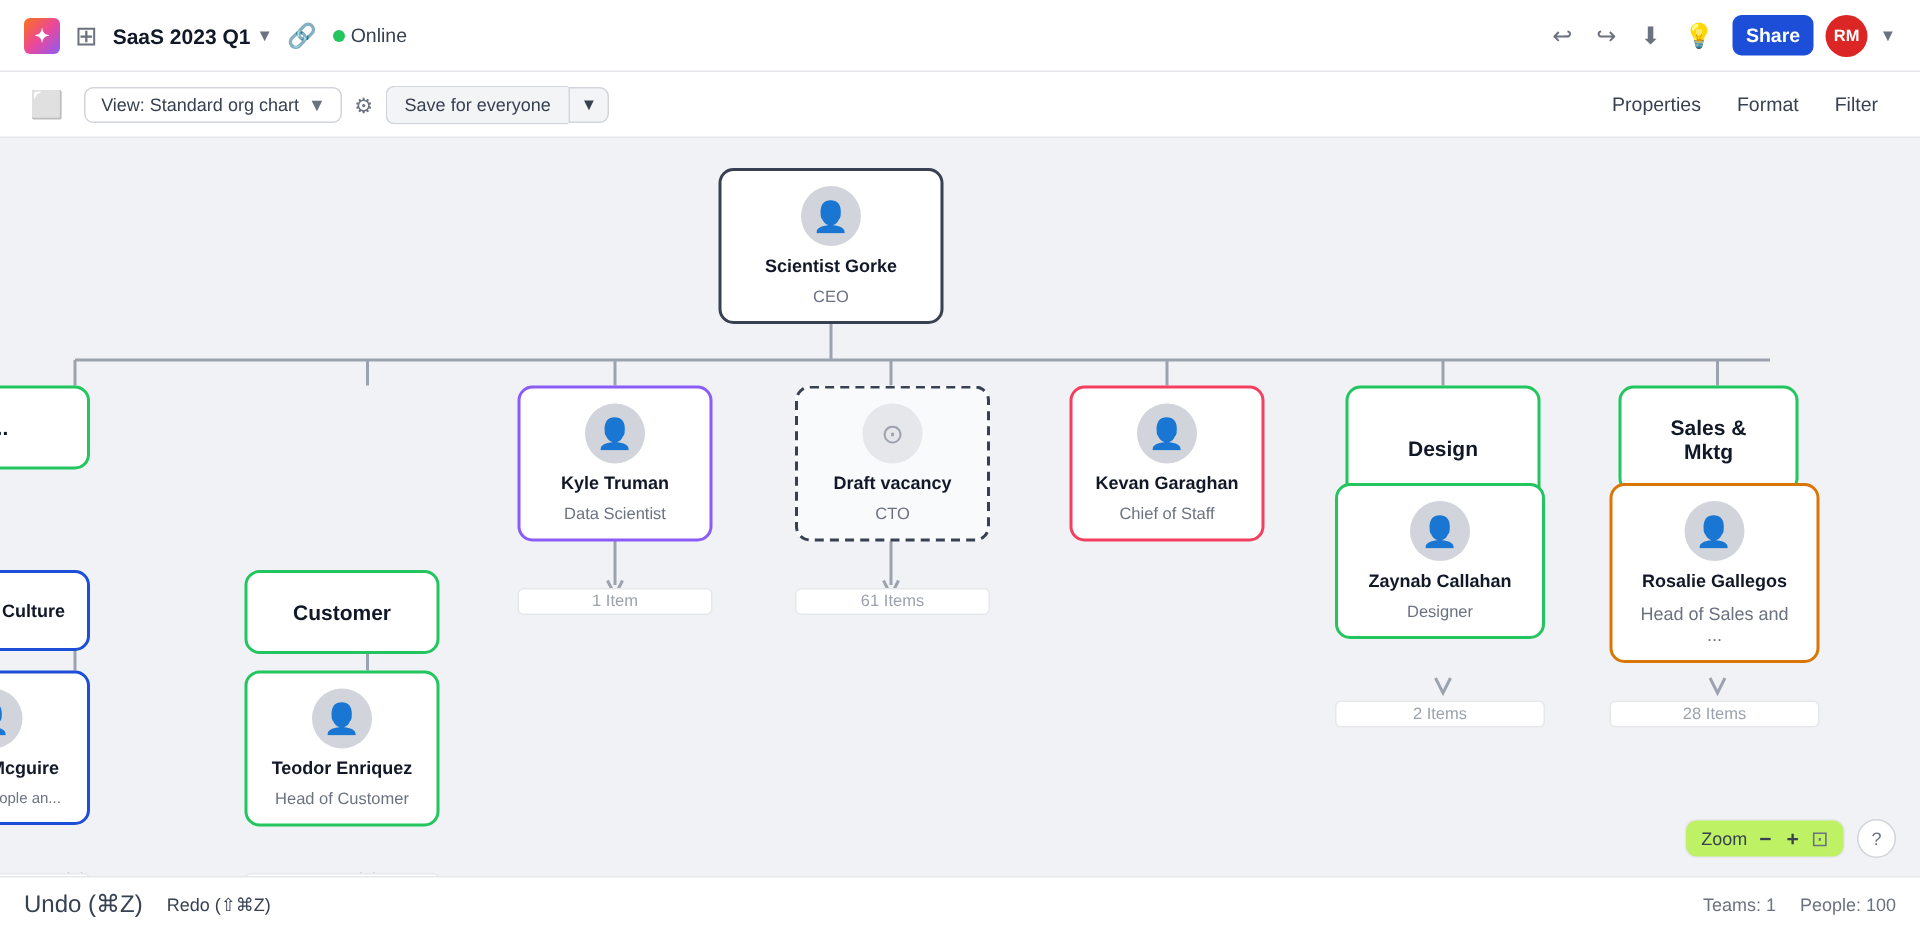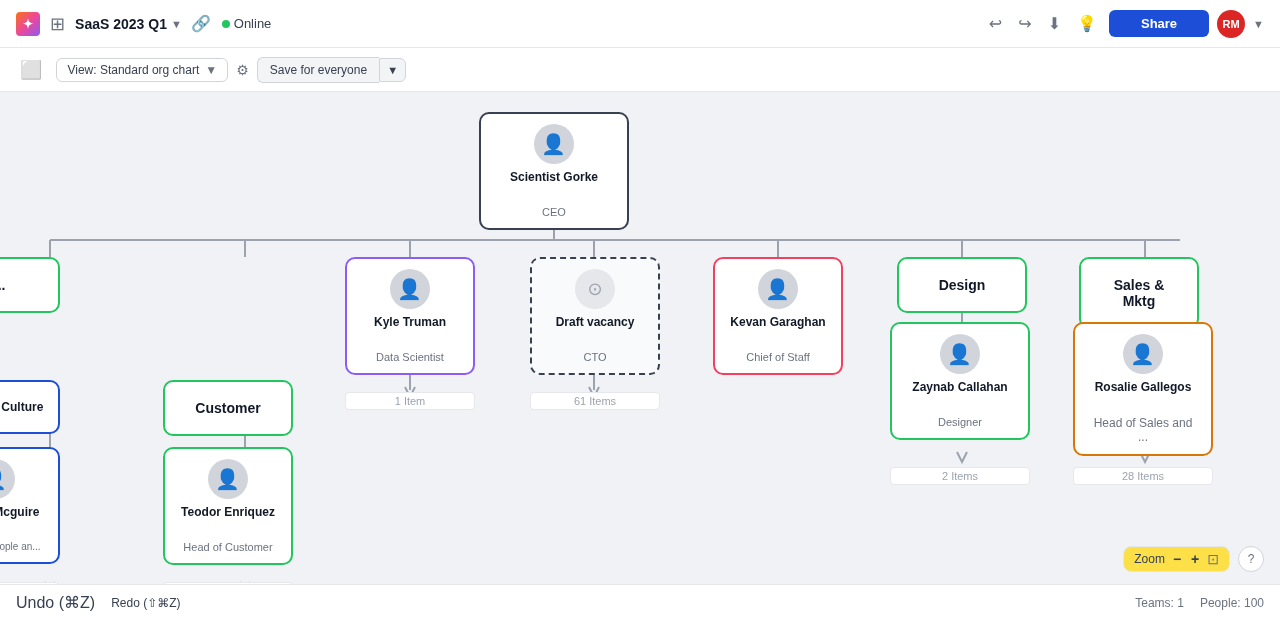--- a/index.html
+++ b/index.html
@@ -15,21 +15,21 @@
     .topbar-right { display: flex; align-items: center; gap: 8px; }
     .app-icon { width: 24px; height: 24px; background: linear-gradient(135deg, #f97316, #ec4899, #8b5cf6); border-radius: 4px; display: flex; align-items: center; justify-content: center; }
     .app-icon span { color: white; font-size: 10px; font-weight: bold; }
     .grid-icon { color: #6b7280; font-size: 18px; cursor: pointer; }
     .doc-title { font-size: 14px; font-weight: 600; color: #111827; display: flex; align-items: center; gap: 4px; }
     .doc-title .chevron { color: #6b7280; font-size: 11px; }
     .link-icon { color: #6b7280; font-size: 16px; }
     .online-badge { display: flex; align-items: center; gap: 4px; font-size: 13px; color: #374151; }
     .online-dot { width: 8px; height: 8px; background: #22c55e; border-radius: 50%; }
     .icon-btn { background: none; border: none; cursor: pointer; color: #6b7280; font-size: 16px; padding: 4px; border-radius: 4px; }
-    .share-btn { background: #1d4ed8; color: white; border: none; padding: 6px 32px; border-radius: 6px; font-size: 13px; font-weight: 600; cursor: pointer; }
+    .share-btn { background: #1d4ed8; color: white; border: none; padding: 6px 9px; border-radius: 6px; font-size: 13px; font-weight: 600; cursor: pointer; }
     .user-avatar { width: 28px; height: 28px; background: #dc2626; border-radius: 50%; display: flex; align-items: center; justify-content: center; color: white; font-size: 11px; font-weight: 600; }
 
     
     .toolbar {
       display: flex; align-items: center; gap: 10px;
       background: #fff; height: 44px; padding: 0 16px;
       border-bottom: 1px solid #e5e7eb; position: relative; z-index: 9;
     }
     .toolbar-left { display: flex; align-items: center; gap: 8px; }
     .toolbar-right { display: flex; align-items: center; gap: 0; margin-left: auto; }
@@ -55,21 +55,21 @@
       padding: 10px 12px 10px;
       min-width: 120px;
       cursor: pointer;
     }
     .org-node .avatar {
       width: 40px; height: 40px; border-radius: 50%; overflow: hidden;
       background: #d1d5db; display: flex; align-items: center; justify-content: center;
       font-size: 10px; color: #6b7280; margin-bottom: 6px;
     }
     .org-node .name { font-size: 12px; font-weight: 600; color: #111827; text-align: center; line-height: 1.3; }
-    .org-node .role { font-size: 11px; color: #6b7280; text-align: center; margin-top: 20px; }
+    .org-node .role { font-size: 11px; color: #6b7280; text-align: center; margin-top: 6px; }
     .org-node.ceo { border: 2px solid #374151; width: 150px; }
     .org-node.data-scientist { border: 2px solid #8b5cf6; width: 130px; }
     .org-node.chief-of-staff { border: 2px solid #f43f5e; width: 130px; }
     .org-node.design { border: 2px solid #22c55e; width: 130px; }
     .org-node.sales-mktg { border: 2px solid #22c55e; width: 118px; }
     .org-node.people-culture { border: 2px solid #1d4ed8; width: 130px; }
     .org-node.customer { border: 2px solid #22c55e; width: 130px; }
     .org-node.designer { border: 2px solid #22c55e; width: 140px; }
     .org-node.head-sales { border: 2px solid #d97706; width: 140px; }
     .org-node.grover { border: 2px solid #1d4ed8; width: 130px; }
@@ -94,21 +94,21 @@
     }
     .bottombar-left { display: flex; align-items: center; gap: 16px; }
     .undo-btn { color: #374151; cursor: pointer; }
     .redo-btn { color: #374151; cursor: pointer; }
     .bottombar-right { display: flex; align-items: center; gap: 16px; }
 
     
     .zoom-control {
       position: absolute; bottom: 48px; right: 16px;
       display: flex; align-items: center; gap: 6px;
-      background: #fde047; border: 1px solid #e5e7eb; border-radius: 8px;
+      background: #bef264; border: 1px solid #e5e7eb; border-radius: 8px;
       padding: 4px 10px; font-size: 12px; color: #374151;
     }
     .zoom-btn { background: none; border: none; cursor: pointer; color: #374151; font-size: 14px; font-weight: 600; padding: 0 2px; }
     .zoom-fit { background: none; border: none; cursor: pointer; color: #6b7280; font-size: 14px; }
     .zoom-help { background: none; border: none; cursor: pointer; color: #6b7280; font-size: 14px; width: 24px; height: 24px; border-radius: 50%; border: 1px solid #d1d5db !important; display: flex; align-items: center; justify-content: center; }
 
     
     .avatar-ceo { background: #fbbf24; }
     .avatar-kyle { background: #a78bfa; }
     .avatar-kevan { background: #fb923c; }
@@ -164,20 +164,25 @@
     <div class="view-selector">
       <span>View: Standard org chart</span>
       <span style="color:#6b7280;">▼</span>
     </div>
     <span class="gear-icon">⚙</span>
     <div class="save-btn">
       <button class="save-main">Save for everyone</button>
       <button class="save-chevron">▼</button>
     </div>
   </div>
+  <div class="toolbar-right">
+    <button class="toolbar-tab">Properties</button>
+    <button class="toolbar-tab">Format</button>
+    <button class="toolbar-tab">Filter</button>
+  </div>
 </div>
 
 <div class="canvas">
 
   <svg class="connectors-svg">
 
     <line x1="554" y1="120" x2="554" y2="148" stroke="#9ca3af" stroke-width="2"></line>
     <line x1="50" y1="148" x2="1180" y2="148" stroke="#9ca3af" stroke-width="2"></line>
 
     <line x1="245" y1="148" x2="245" y2="165" stroke="#9ca3af" stroke-width="2"></line>
@@ -239,21 +244,21 @@
   </div>
 
   <div class="org-node chief-of-staff" style="left: 713px; top: 165px;">
     <div class="avatar avatar-kevan">
       <span class="person-icon">👤</span>
     </div>
     <div class="name">Kevan Garaghan</div>
     <div class="role">Chief of Staff</div>
   </div>
 
-  <div class="org-node design" style="left: 897px; top: 165px; padding: 18px 20px;">
+  <div class="org-node design" style="left: 897px; top: 165px; padding: 32px 20px;">
     <div class="section-label">Design</div>
   </div>
 
   <div class="org-node sales-mktg" style="left: 1079px; top: 165px; padding: 18px 16px;">
     <div class="section-label">Sales &amp; Mktg</div>
   </div>
 
   <div class="org-node" style="left: -70px; top: 165px; border: 2px solid #22c55e; width: 130px; padding: 18px 20px;">
     <div class="section-label">E...</div>
   </div>

